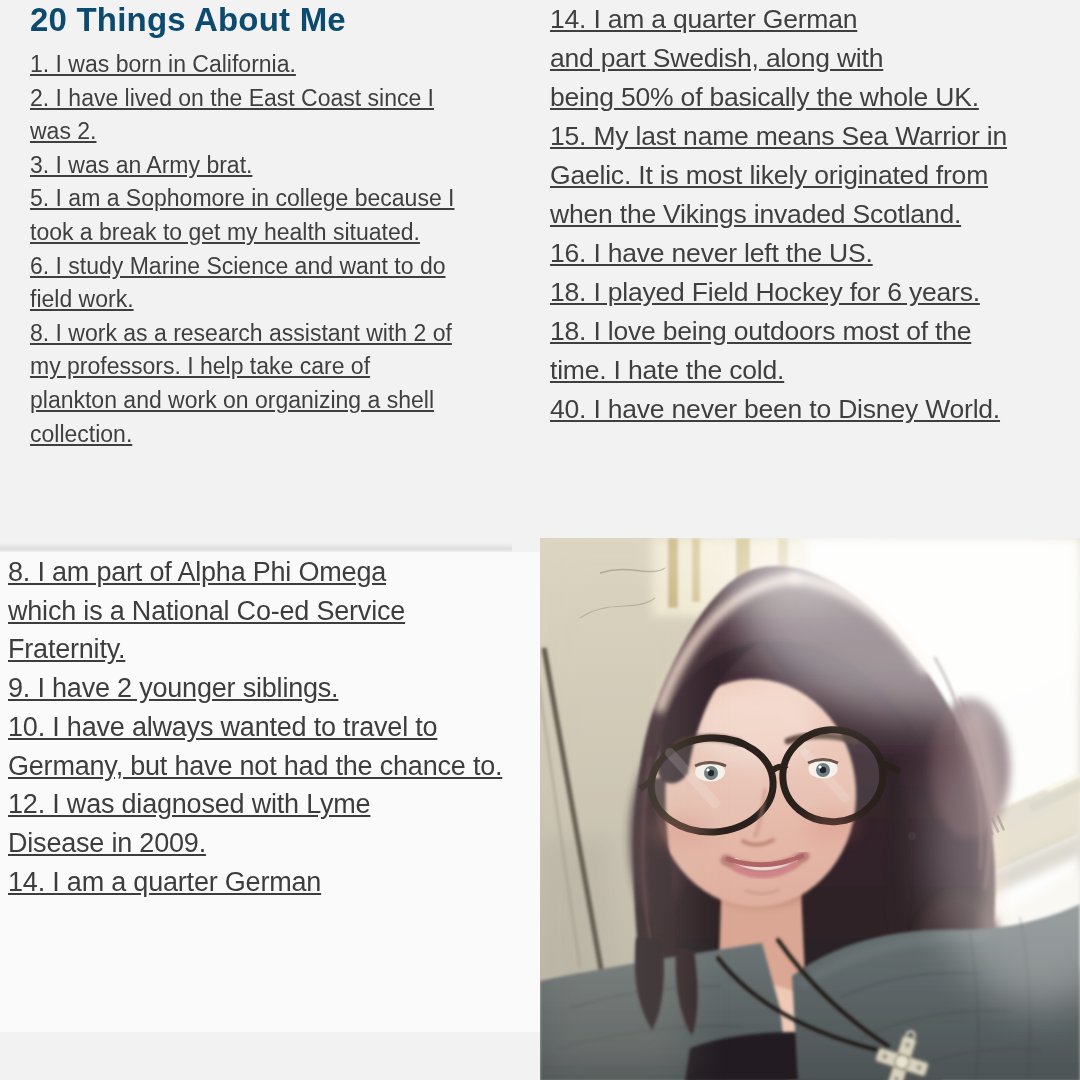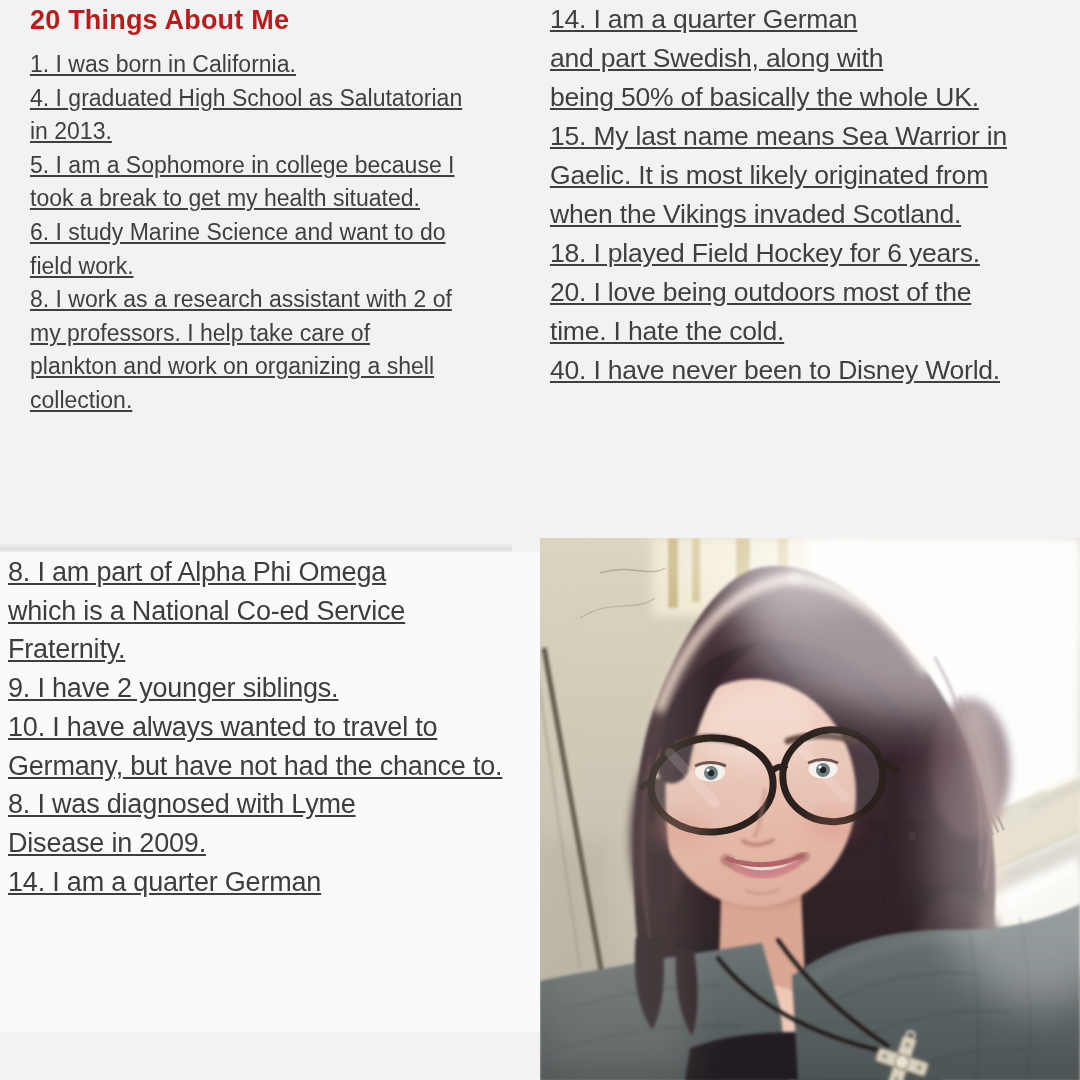--- a/index.html
+++ b/index.html
@@ -10,21 +10,21 @@
     -webkit-font-smoothing:antialiased;
   }
   .quad { position:absolute; }
   .item { white-space:pre;text-decoration:underline; }
   .tl {
     left:0; top:0; width:540px; height:552px;
     padding:2px 0 0 30px; box-sizing:border-box;
     font-size:23px; line-height:33.6px; color:#3f3f3f;
   }
   .tl-title {
-    font-size:27px; font-weight:700; color:#b91c1c;
+    font-size:33px; font-weight:700; color:#0c4a6e;
     line-height:36px; margin:0 0 10px 0; letter-spacing:0.2px;
   }
   .bl {
     left:0; top:552px; width:540px; height:480px;
     padding:1px 0 0 8px; box-sizing:border-box;
     font-size:27px; line-height:38.7px; color:#3d3d3d;
     letter-spacing:-0.2px;
     background:#fbfafb;
   }
   .seam {
@@ -44,55 +44,57 @@
   .photo svg { display:block; }
 </style>
 </head>
 <body>
 
 <div class="canvas">
 
   <div class="quad tl">
     <div class="tl-title">20 Things About Me</div>
     <div class="item">1. I was born in California.</div>
-    <div class="item">4. I graduated High School as Salutatorian
-in 2013.</div>
+    <div class="item">2. I have lived on the East Coast since I
+was 2.</div>
+    <div class="item">3. I was an Army brat.</div>
     <div class="item">5. I am a Sophomore in college because I
 took a break to get my health situated.</div>
     <div class="item">6. I study Marine Science and want to do
 field work.</div>
     <div class="item">8. I work as a research assistant with 2 of
 my professors. I help take care of
 plankton and work on organizing a shell
 collection.</div>
   </div>
 
   <div class="quad tr">
     <div class="item">14. I am a quarter German
 and part Swedish, along with
 being 50% of basically the whole UK.</div>
     <div class="item">15. My last name means Sea Warrior in
 Gaelic. It is most likely originated from
 when the Vikings invaded Scotland.</div>
+    <div class="item">16. I have never left the US.</div>
     <div class="item">18. I played Field Hockey for 6 years.</div>
-    <div class="item">20. I love being outdoors most of the
+    <div class="item">18. I love being outdoors most of the
 time. I hate the cold.</div>
     <div class="item">40. I have never been to Disney World.</div>
   </div>
 
   <div class="seam"></div>
 
   <div class="quad bl">
     <div class="item">8. I am part of Alpha Phi Omega
 which is a National Co-ed Service
 Fraternity.</div>
     <div class="item">9. I have 2 younger siblings.</div>
     <div class="item">10. I have always wanted to travel to
 Germany, but have not had the chance to.</div>
-    <div class="item">8. I was diagnosed with Lyme
+    <div class="item">12. I was diagnosed with Lyme
 Disease in 2009.</div>
     <div class="item">14. I am a quarter German</div>
   </div>
 
   <div class="quad photo">
     <svg width="540" height="542" viewBox="0 0 540 542" xmlns="http://www.w3.org/2000/svg">
       <defs>
         <linearGradient id="gWall" x1="0" y1="0" x2="0" y2="1">
           <stop offset="0" stop-color="#ddd6c2"></stop>
             <stop offset="1" stop-color="#b7b1a3"></stop>

